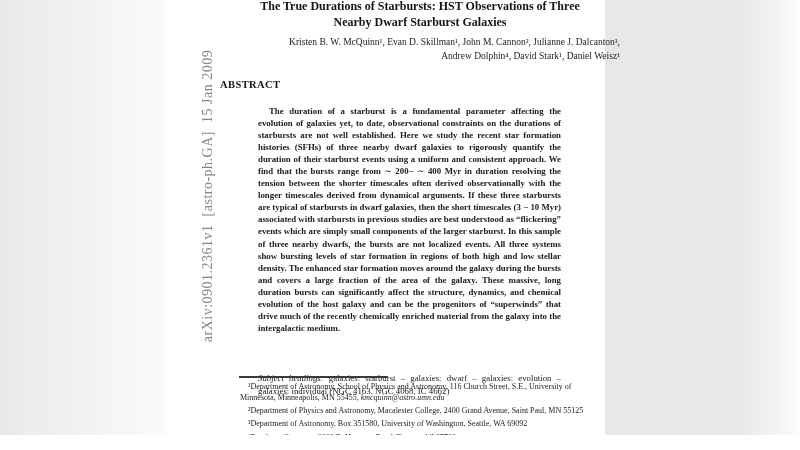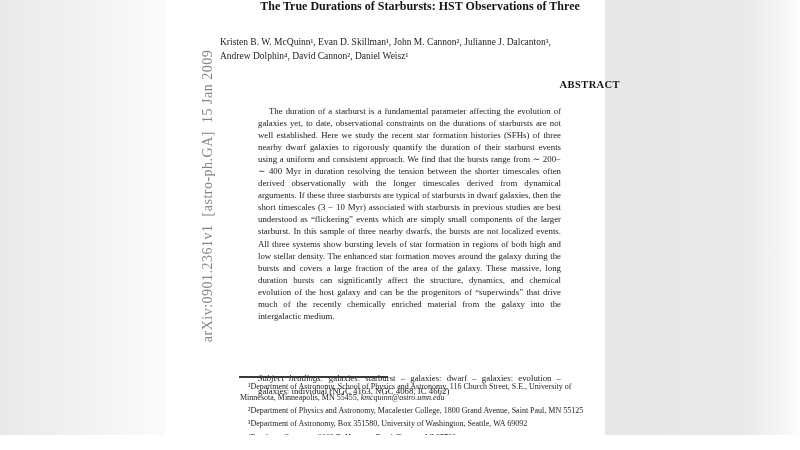--- a/index.html
+++ b/index.html
@@ -16,31 +16,32 @@
     position:absolute; left:605px; top:0; width:195px; height:100%;
     background:linear-gradient(to right,#e7e7e7 0%,#e9e9e9 70%,#f5f5f5 90%,#fdfdfd 100%);
   }
   .page { position:absolute; left:165px; top:0; width:440px; height:100%; background:#ffffff; }
 
   .title {
     position:absolute; left:55px; top:-1px; width:400px; text-align:center;
     font-weight:bold; font-size:12px; line-height:15.5px; color:#141414;
   }
   .authors {
-    position:absolute; left:55px; top:35px; width:400px; text-align:left;
+    position:absolute; left:55px; top:35px; width:400px; text-align:right;
     font-size:9.5px; line-height:14px; color:#222;
   }
   .abs-head {
-    position:absolute; left:55px; top:79px; width:400px; text-align:right;
+    position:absolute; left:55px; top:79px; width:400px; text-align:left;
     font-weight:bold; font-size:10.5px; letter-spacing:0.4px; color:#141414;
   }
   .abs-body {
     position:absolute; left:93px; top:105px; width:303px;
     font-size:8.8px; line-height:12.05px; text-align:justify; text-indent:11px;
     color:#202020;
+    font-weight:bold;
   }
   .subject {
     position:absolute; left:93px; top:340px; width:303px;
     font-size:8.8px; line-height:12.5px; text-align:justify; color:#202020;margin-top:32px;
   }
   .rule { position:absolute; left:74px; top:376px; width:149px; height:2px; background:#3a3a3a; }
   .footnotes {
     position:absolute; left:75px; top:382px; width:364px;
     font-size:8px; line-height:10.8px; color:#222;
   }
@@ -56,37 +57,38 @@
 </head>
 <body>
 
 <div class="stage">
   <div class="bg-left"></div>
   <div class="bg-right"></div>
 
   <div class="page">
     <div class="title">
       <div>The True Durations of Starbursts: HST Observations of Three</div>
+      <div>Nearby Dwarf Starburst Galaxies</div>
     </div>
 
     <div class="authors">
       <div>Kristen B. W. McQuinn¹, Evan D. Skillman¹, John M. Cannon², Julianne J. Dalcanton³,</div>
-      <div>Andrew Dolphin⁴, David Cannon², Daniel Weisz¹</div>
+      <div>Andrew Dolphin⁴, David Stark¹, Daniel Weisz¹</div>
     </div>
 
     <div class="abs-head">ABSTRACT</div>
 
     <div class="abs-body">The duration of a starburst is a fundamental parameter affecting the evolution of galaxies yet, to date, observational constraints on the durations of starbursts are not well established. Here we study the recent star formation histories (SFHs) of three nearby dwarf galaxies to rigorously quantify the duration of their starburst events using a uniform and consistent approach. We find that the bursts range from ∼ 200− ∼ 400 Myr in duration resolving the tension between the shorter timescales often derived observationally with the longer timescales derived from dynamical arguments. If these three starbursts are typical of starbursts in dwarf galaxies, then the short timescales (3 − 10 Myr) associated with starbursts in previous studies are best understood as “flickering” events which are simply small components of the larger starburst. In this sample of three nearby dwarfs, the bursts are not localized events. All three systems show bursting levels of star formation in regions of both high and low stellar density. The enhanced star formation moves around the galaxy during the bursts and covers a large fraction of the area of the galaxy. These massive, long duration bursts can significantly affect the structure, dynamics, and chemical evolution of the host galaxy and can be the progenitors of “superwinds” that drive much of the recently chemically enriched material from the galaxy into the intergalactic medium.</div>
 
     <div class="subject"><i>Subject headings:</i><span> galaxies: starburst – galaxies: dwarf – galaxies: evolution – galaxies: individual (NGC 4163, NGC 4068, IC 4662)</span></div>
 
     <div class="rule"></div>
 
     <div class="footnotes">
       <div class="footnote"><span>¹Department of Astronomy, School of Physics and Astronomy, 116 Church Street, S.E., University of Minnesota, Minneapolis, MN 55455, </span><i class="email">kmcquinn@astro.umn.edu</i></div>
-      <div class="footnote">²Department of Physics and Astronomy, Macalester College, 1800 Grand Avenue, Saint Paul, MN 55125</div>
+      <div class="footnote">²Department of Physics and Astronomy, Macalester College, 2400 Grand Avenue, Saint Paul, MN 55125</div>
       <div class="footnote">³Department of Astronomy, Box 351580, University of Washington, Seattle, WA 69092</div>
       <div class="footnote">⁴Raytheon Company, 2123 E. Hermans Road, Tucson, AZ 85706</div>
     </div>
   </div>
 
   <div class="arxiv-stamp">arXiv:0901.2361v1  [astro-ph.GA]  15 Jan 2009</div>
 </div>
 
 </body></html>

